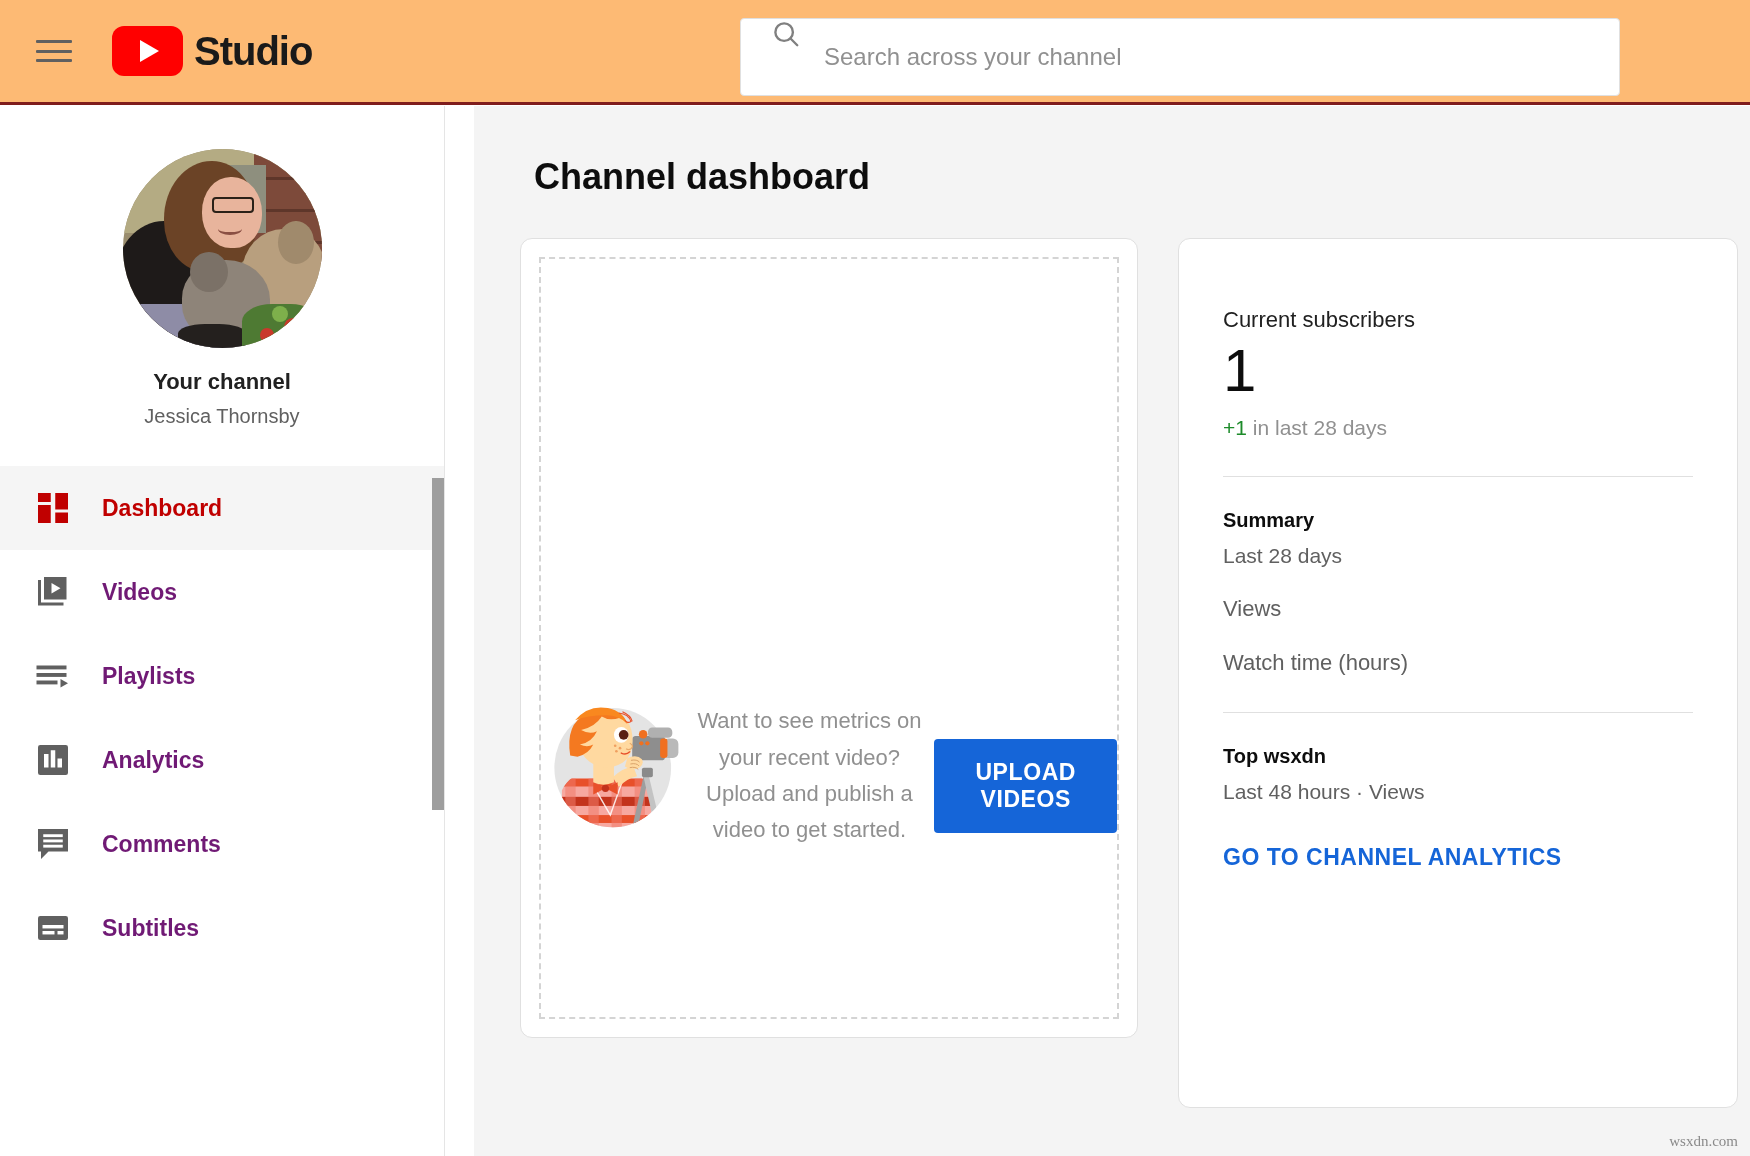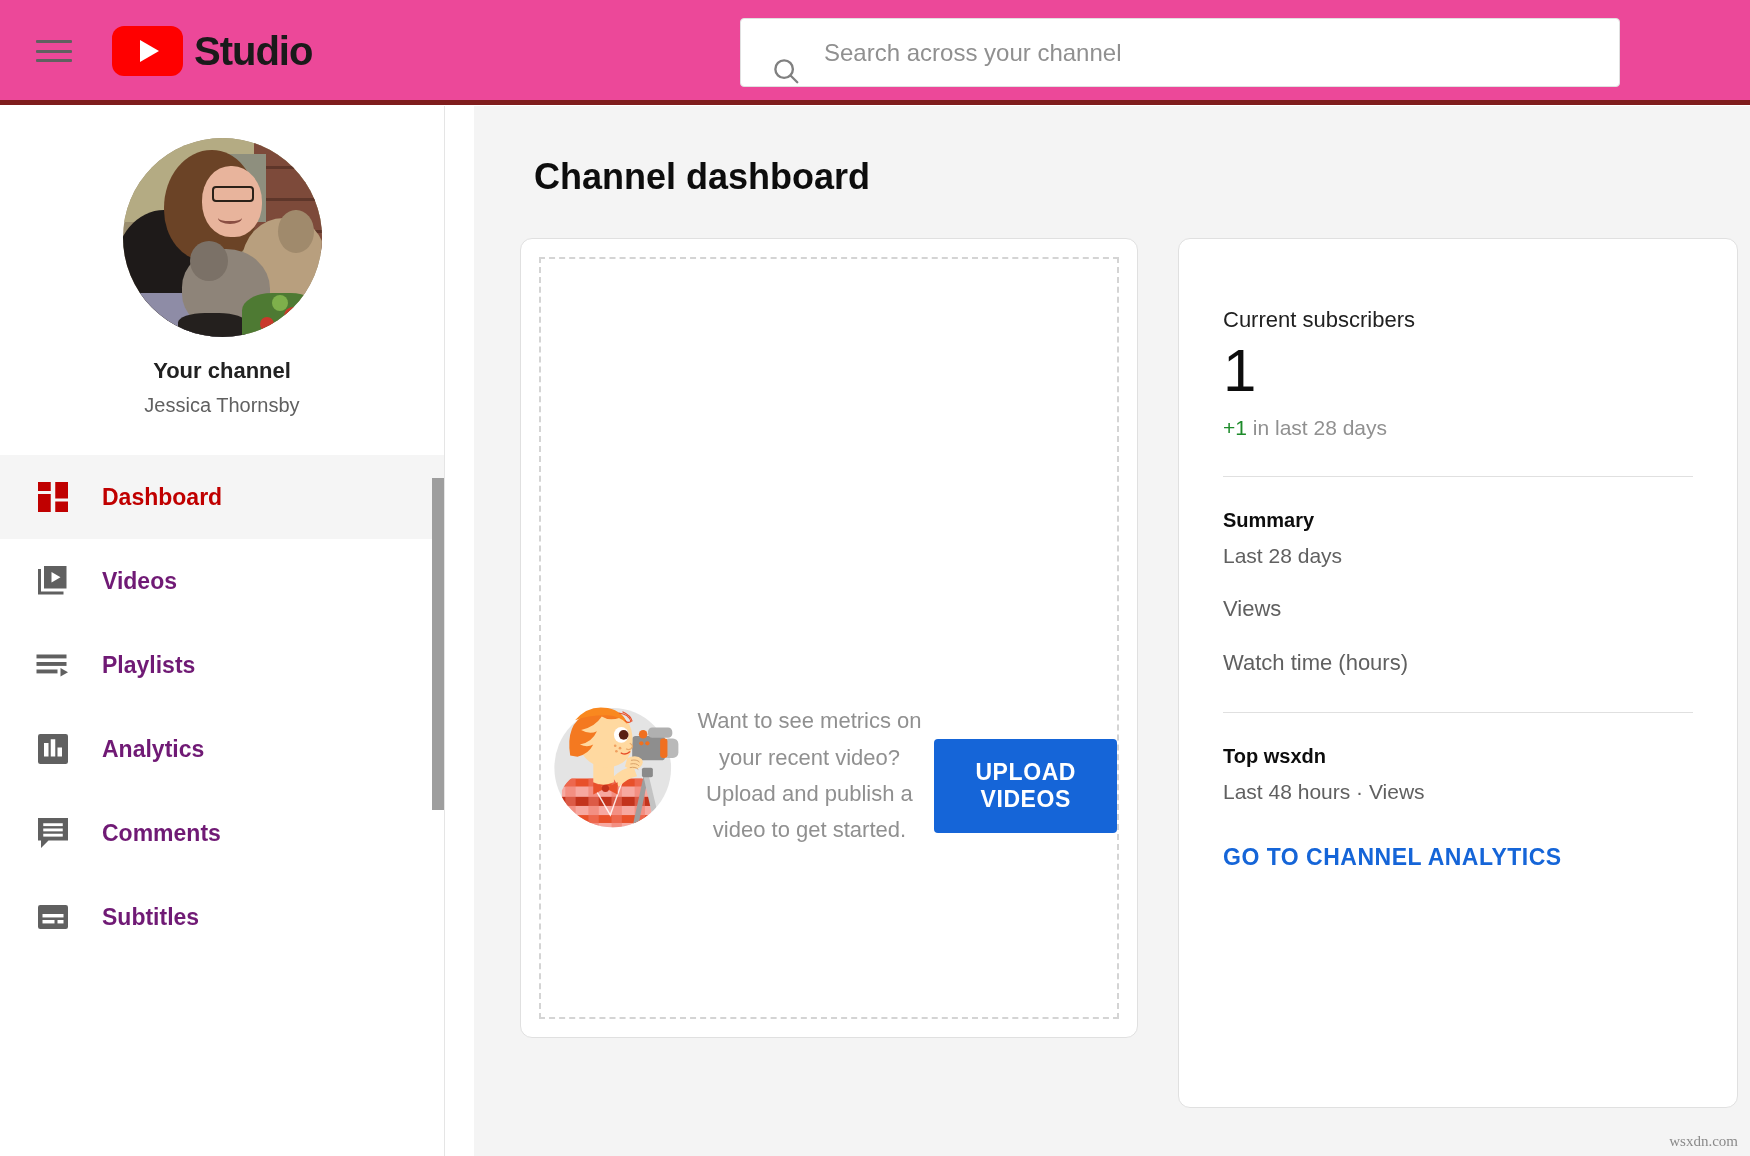--- a/index.html
+++ b/index.html
@@ -7,22 +7,22 @@
     width: 1750px; height: 1156px;
     overflow: hidden;
     background: #ffffff;
     font-family: "Liberation Sans", sans-serif;
   }
 
   
   .topbar {
     position: absolute; left: 0; top: 0;
     width: 1750px; height: 105px;
-    background: #ec4899;
-    border-bottom: 5px solid #7f1d1d;
+    background: #fdba74;
+    border-bottom: 3px solid #7f1d1d;
   }
   .hamburger {
     position: absolute; left: 36px; top: 36px;
     width: 36px; height: 30px;
     display: flex; flex-direction: column; justify-content: space-between;
     padding: 4px 0;
     cursor: pointer;
   }
   .hamburger span {
     display: block; width: 36px; height: 3px;
@@ -44,24 +44,24 @@
     border-top: 11px solid transparent;
     border-bottom: 11px solid transparent;
     margin-left: 4px;
   }
   .logo-word {
     font-size: 40px; font-weight: bold; color: #1a1a1a;
     letter-spacing: -1px; line-height: 1;
   }
   .searchwrap {
     position: absolute; left: 740px; top: 18px;
-    width: 880px; height: 69px;
+    width: 880px; height: 78px;
     border: 1px solid #e0e0e0; border-radius: 4px;
     background: #ffffff;
-    display: flex; align-items: flex-end;
+    display: flex; align-items: flex-start;
   }
   .search-icon {
     margin-left: 30px; width: 30px; height: 30px;
     flex: 0 0 auto;
   }
   .search-input {
     flex: 1 1 auto; border: none; outline: none;
     font-family: "Liberation Sans", sans-serif;
     font-size: 24px; color: #212121;
     margin-left: 23px; background: transparent;
@@ -71,21 +71,21 @@
 
   
   .sidebar {
     position: absolute; left: 0; top: 106px;
     width: 445px; height: 1050px;
     background: #ffffff;
     border-right: 1px solid #e5e5e5;
     overflow: hidden;
   }
   .channel-block {
-    padding-top: 32px;
+    padding-top: 43px;
     display: flex; flex-direction: column; align-items: center;
   }
   .avatar {
     width: 199px; height: 199px; border-radius: 50%;
     overflow: hidden; position: relative;
     background: #9a8d6e;
     cursor: pointer;
   }
   .avatar .av-sky { position:absolute; left:0; top:0; width:100%; height:42%; background:#b4ab83; }
   .avatar .av-brick { position:absolute; right:0; top:0; width:34%; height:58%; background:#7d4a3a; }

